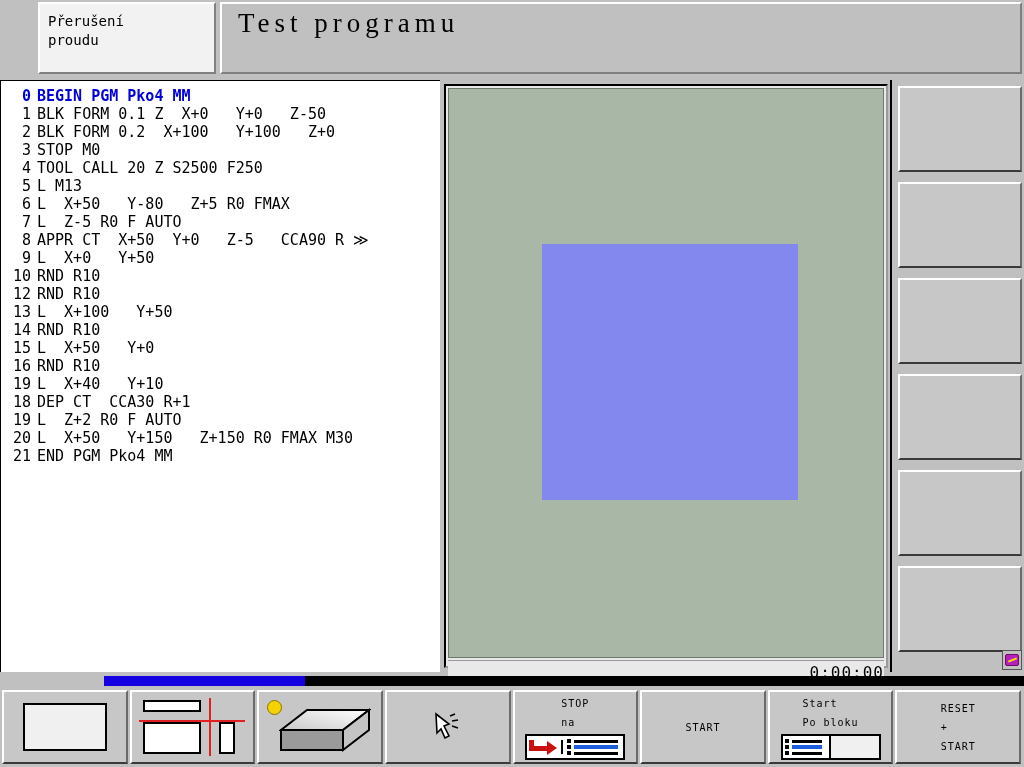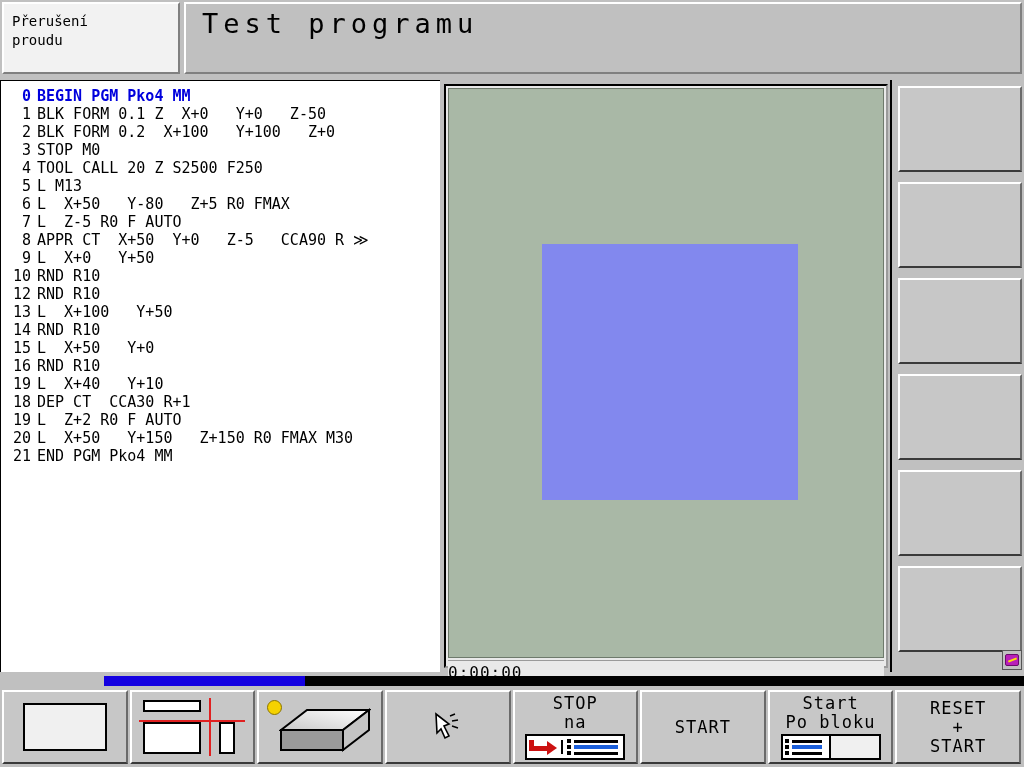--- a/index.html
+++ b/index.html
@@ -14,20 +14,21 @@
     width: 1024px; height: 767px;
     background: #c0c0c0;
   }
 
   
   #header {
     position: absolute; left: 0; top: 0;
     width: 1024px; height: 78px;
     display: flex;
     background: #c0c0c0;
+    padding-left: 36px;
   }
   #status-panel {
     width: 178px; height: 72px;
     margin: 2px 0 0 2px;
     background: #f2f2f2;
     border-top: 2px solid #ffffff;
     border-left: 2px solid #ffffff;
     border-right: 2px solid #808080;
     border-bottom: 2px solid #808080;
     padding: 8px 0 0 8px;
@@ -39,20 +40,21 @@
   #title-bar {
     flex: 1; height: 72px;
     margin: 2px 2px 0 4px;
     background: #c0c0c0;
     border-top: 2px solid #ffffff;
     border-left: 2px solid #ffffff;
     border-right: 2px solid #808080;
     border-bottom: 2px solid #808080;
     display: flex; align-items: flex-start;
     padding: 4px 0 0 16px;
+    font-family: Liberation Serif, serif;
   }
   #title-text {
     font-size: 27px;
     letter-spacing: 5px;
     color: #000;
     font-weight: normal;
     white-space: pre;
   }
 
   
@@ -114,21 +116,21 @@
     position: absolute;
     left: 93px; top: 155px;
     width: 256px; height: 256px;
     background: #8288ee;
   }
   #timer-bar {
     position: absolute; left: 2px; top: 574px;
     width: 436px; height: 24px;
     background: #e9e9e9;
     border-top: 1px solid #9a9a9a;
-    display: flex; align-items: center; justify-content: flex-start;
+    display: flex; align-items: center; justify-content: flex-end;
   }
   #timer-text {
     font-size: 16px;
     letter-spacing: 1px;
     color: #000;
   }
 
   
   #vkey-col {
     position: absolute; left: 890px; top: 0;
@@ -196,25 +198,24 @@
     border-right: 2px solid #6a6a6a;
     border-bottom: 2px solid #3a3a3a;
     position: relative;
     display: flex;
     flex-direction: column;
     align-items: center;
     justify-content: center;
     overflow: hidden;
   }
   .sk-label {
-    font-size: 17px;
+    font-size: 10px;
     letter-spacing: 1px;
     line-height: 19px;
     color: #000;
-    text-align: center;
     white-space: pre;
   }
 
   
   .ico-blank-rect {
     width: 84px; height: 48px;
     background: #f0f0f0;
     border: 2px solid #000;
   }
 

